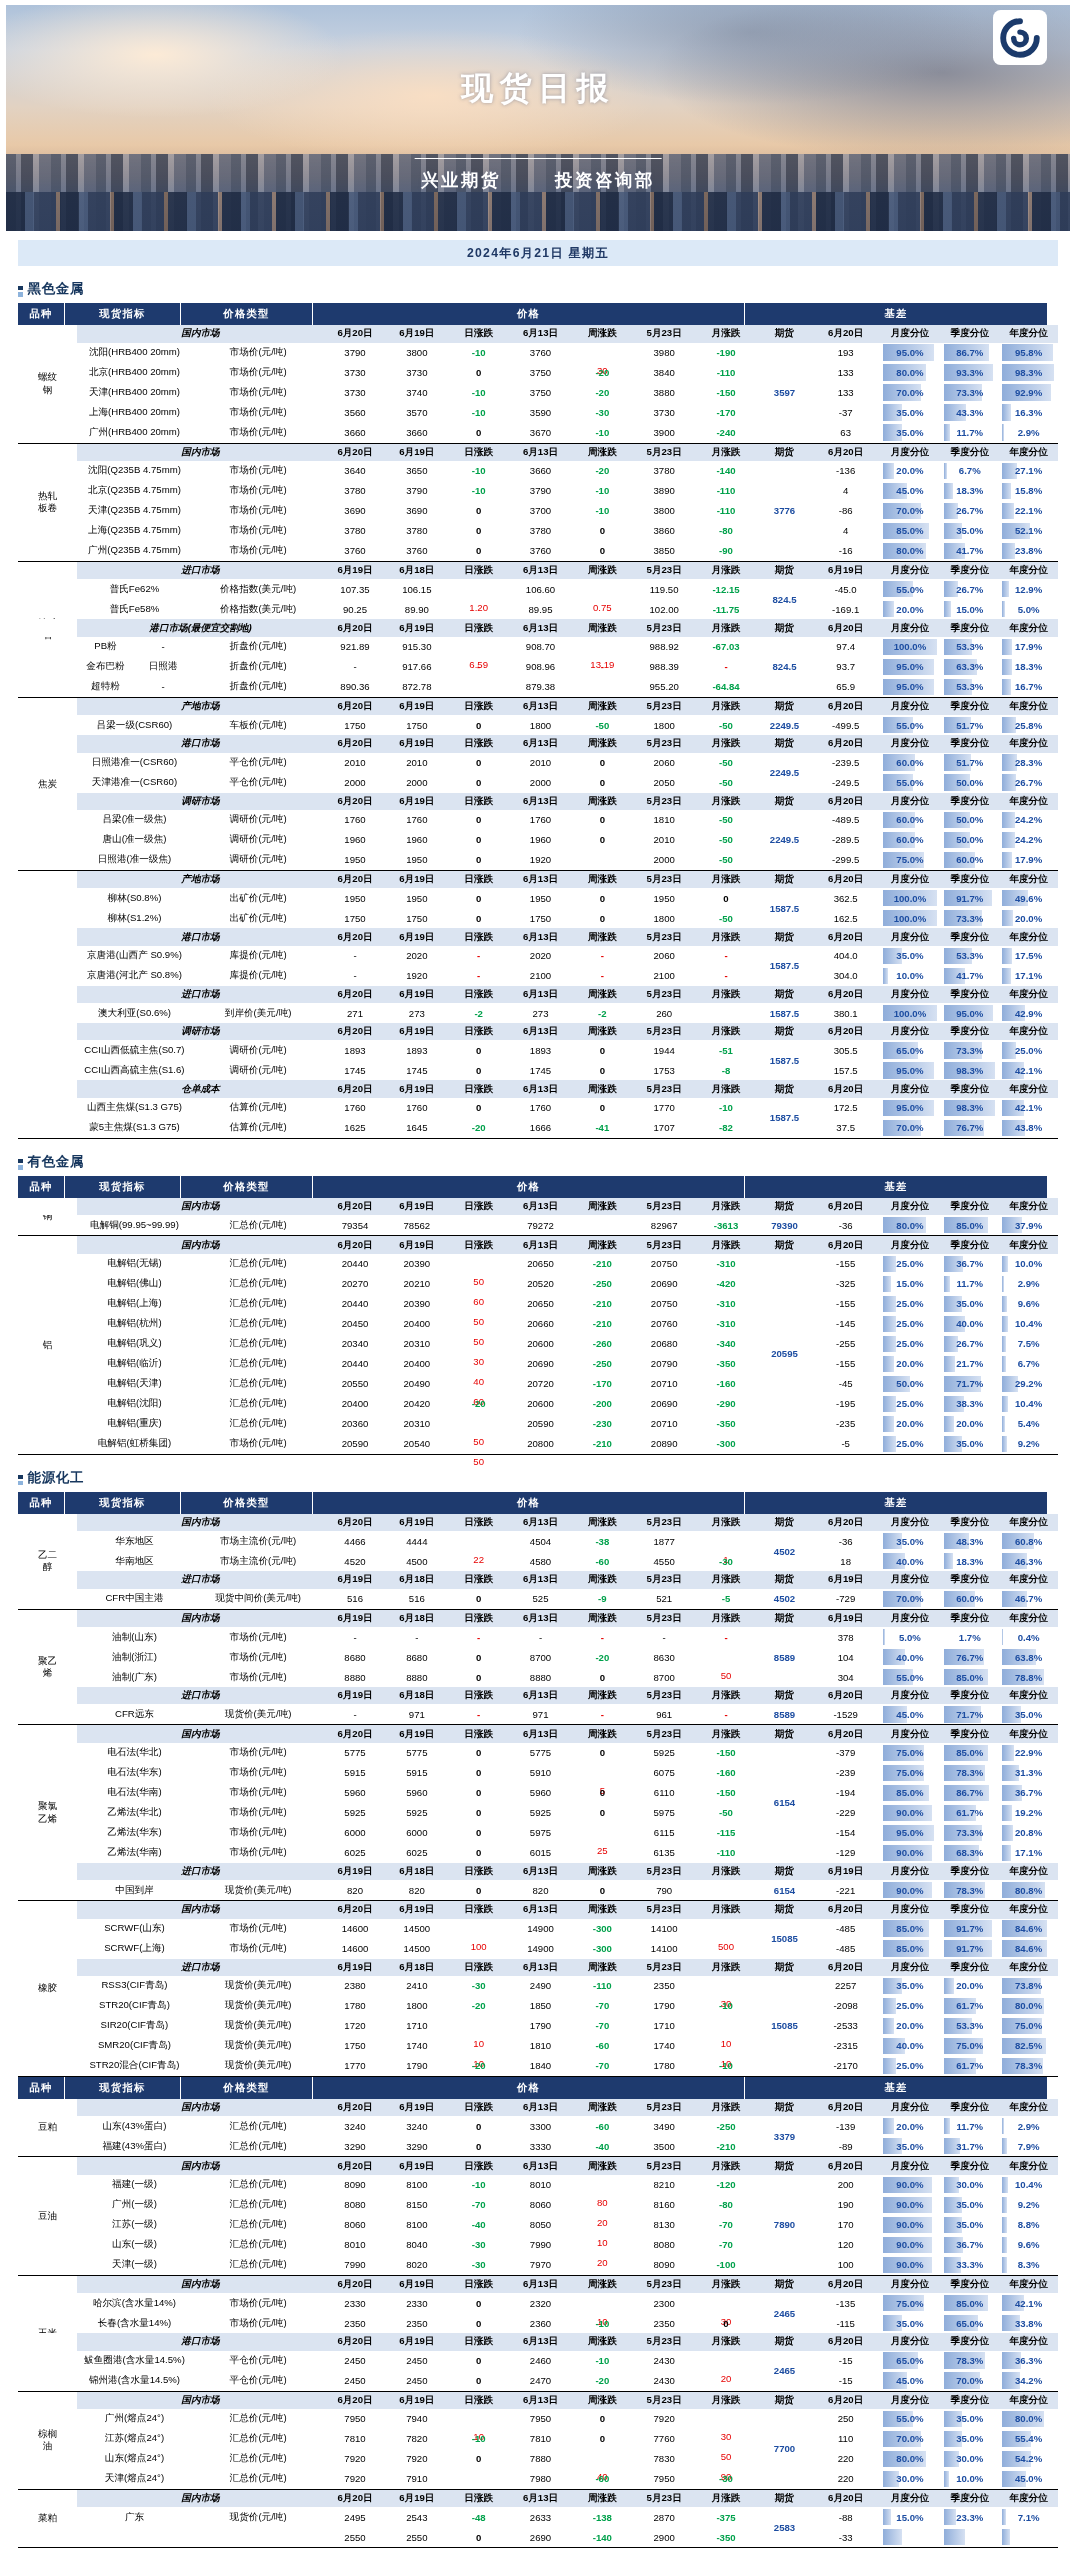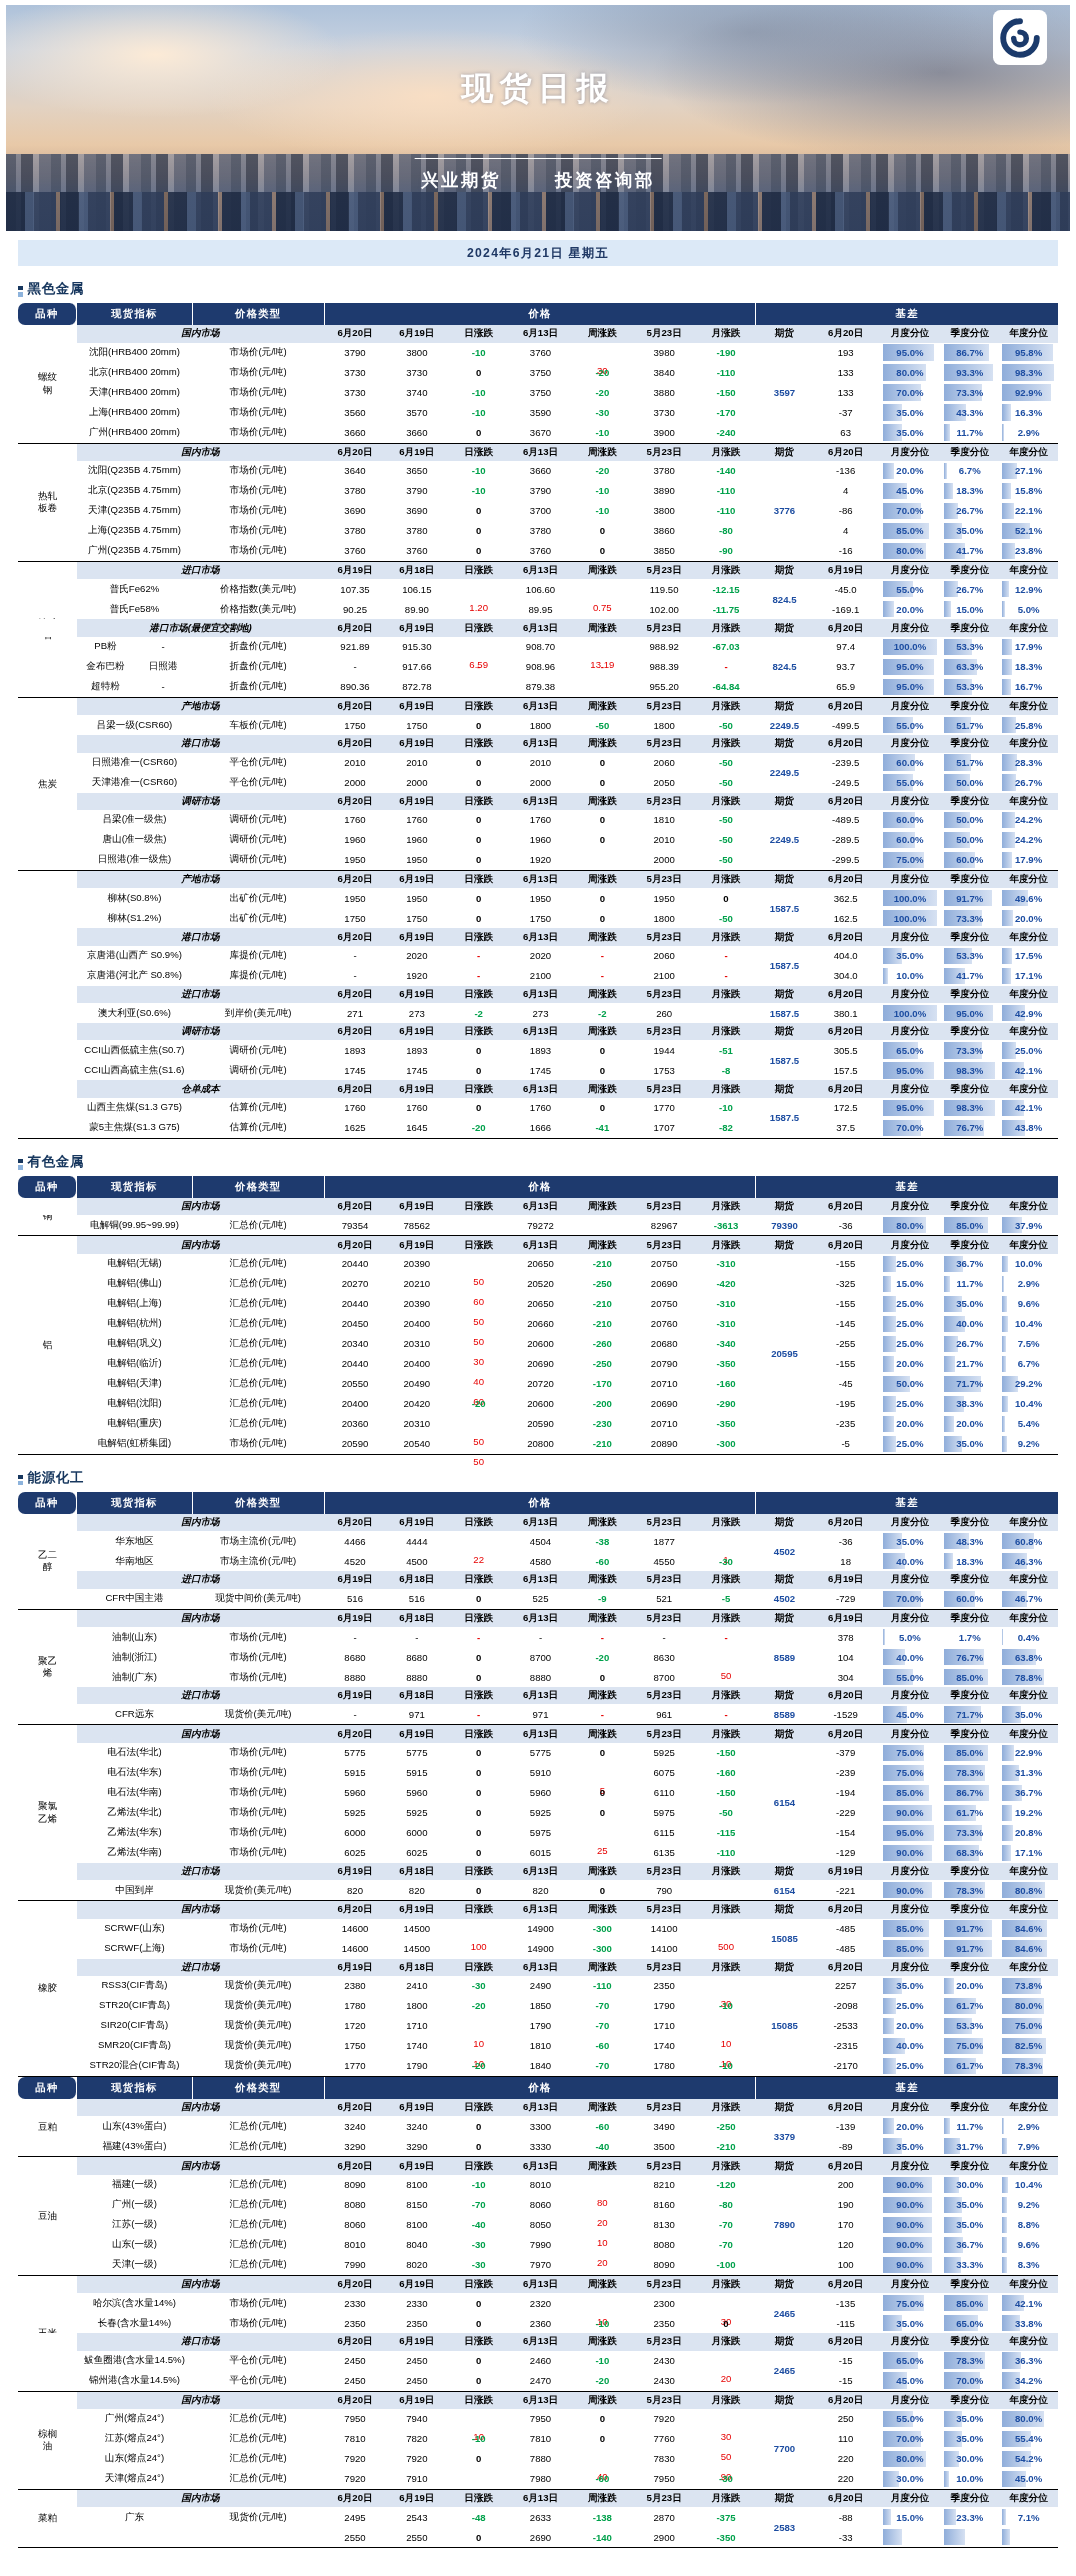--- a/index.html
+++ b/index.html
@@ -43,21 +43,21 @@
   .bullet .b1 { background:#17375e; }
   .bullet .b2 { background:#8db3dc; }
   .sec-title-text { font-size:13.5px; font-weight:bold; color:#17375e; letter-spacing:0.6px; }
 
   
   .tbl { width:1040px; margin:0 18px; border-bottom:1.9px solid #000; }
   .thead { display:flex; height:22px; }
   .thead .hc { background:#1e3a6e; color:#fff; font-weight:bold; font-size:10.3px;
     display:flex; align-items:center; justify-content:center; border-right:1.3px solid #fff; letter-spacing:1.3px; }
   .thead .hc:last-child { border-right:none; }
-  .h-pz { width:59px;border-radius:7px; } .h-ind { width:116px; } .h-typ { width:132px; } .h-price { width:432px; } .h-basis { width:302px; }
+  .h-pz { width:47px; } .h-ind { width:116px; } .h-typ { width:132px; } .h-price { width:432px; } .h-basis { width:302px; }
 
   .grp { position:relative; }
   .grp + .grp { border-top:1.9px solid #000; }
   .pzcell { position:absolute; left:0; top:0; bottom:0; width:59px; display:flex; align-items:center; justify-content:center; }
   .pz-label { width:27px; text-align:center; word-break:break-all; font-size:9.6px; line-height:1.3; }
 
   .mkt { position:relative; }
   .row { display:flex; align-items:center; height:20px; font-size:9.6px; }
   .subrow { height:17.4px; font-weight:bold; }
   .c { display:flex; align-items:center; justify-content:center; height:100%; text-align:center; }

